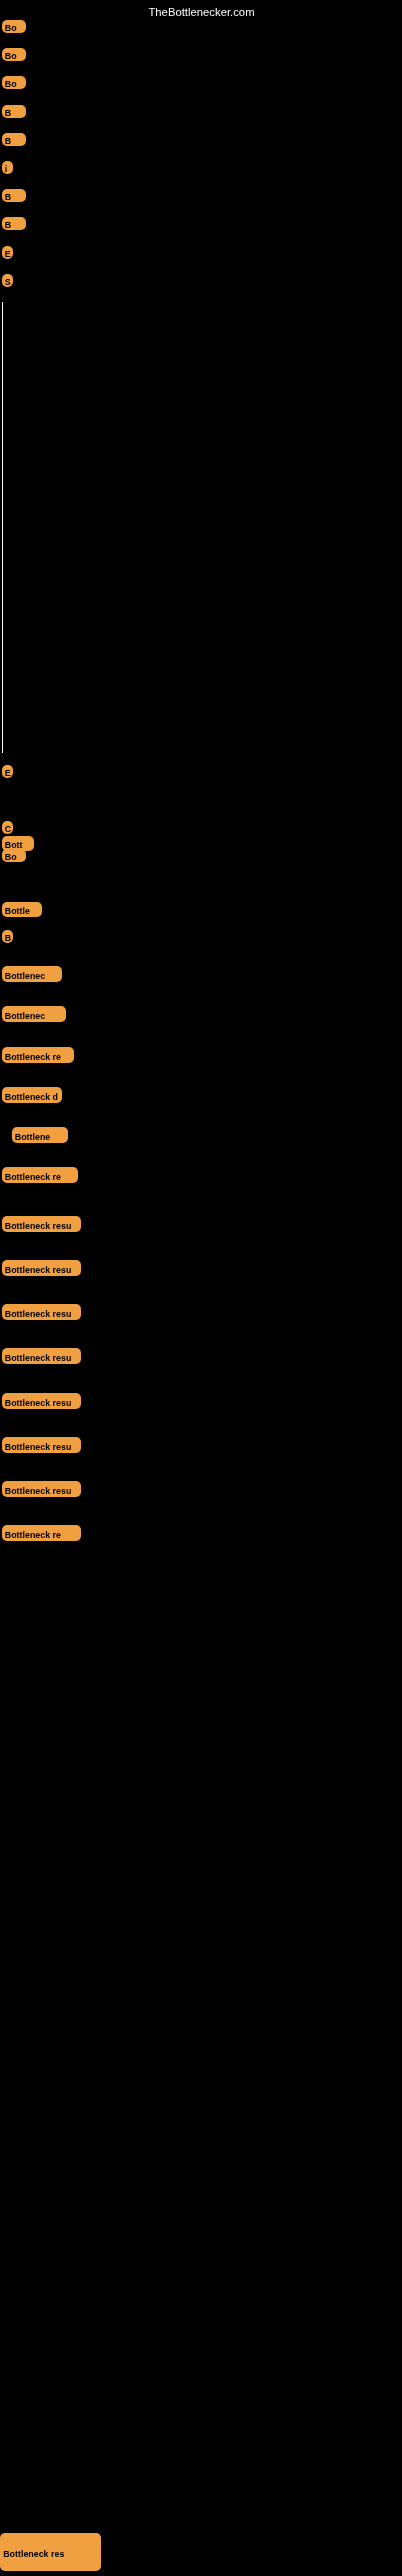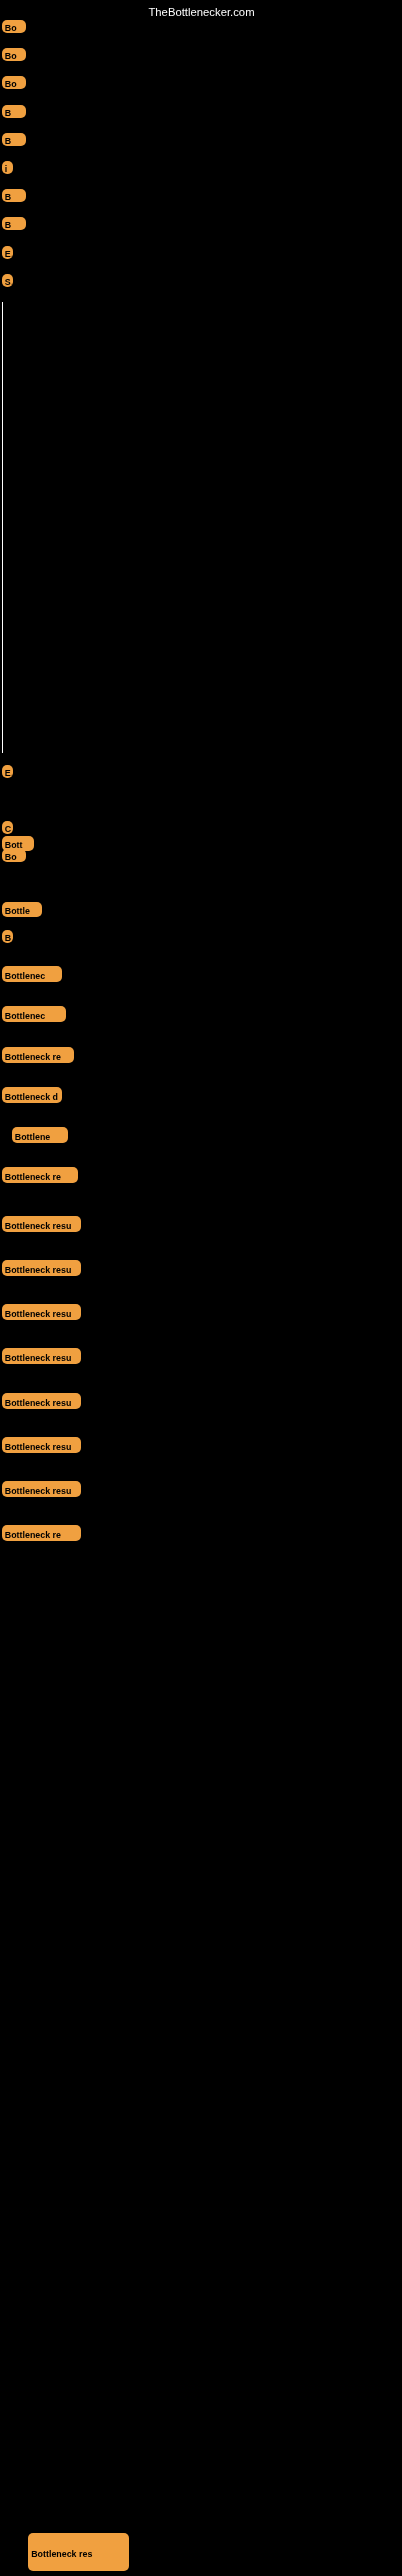--- a/index.html
+++ b/index.html
@@ -72,14 +72,14 @@
 <div class="orange-badge" style="top: 1127px; left: 1.6px; width: 56px; height: 16px; line-height: 16px; margin-left: 10px;">Bottlene</div>
 <div class="orange-badge" style="top: 1167px; left: 1.6px; width: 76px; height: 16px; line-height: 16px;">Bottleneck re</div>
 <div class="orange-badge" style="top: 1216px; left: 1.6px; width: 79px; height: 16px; line-height: 16px;">Bottleneck resu</div>
 <div class="orange-badge" style="top: 1260px; left: 1.6px; width: 79px; height: 16px; line-height: 16px;">Bottleneck resu</div>
 <div class="orange-badge" style="top: 1304px; left: 1.6px; width: 79px; height: 16px; line-height: 16px;">Bottleneck resu</div>
 <div class="orange-badge" style="top: 1348px; left: 1.6px; width: 79px; height: 16px; line-height: 16px;">Bottleneck resu</div>
 <div class="orange-badge" style="top: 1393px; left: 1.6px; width: 79px; height: 16px; line-height: 16px;">Bottleneck resu</div>
 <div class="orange-badge" style="top: 1437px; left: 1.6px; width: 79px; height: 16px; line-height: 16px;">Bottleneck resu</div>
 <div class="orange-badge" style="top: 1481px; left: 1.6px; width: 79px; height: 16px; line-height: 16px;">Bottleneck resu</div>
 <div class="orange-badge" style="top: 1525px; left: 1.6px; width: 79px; height: 16px; line-height: 16px;">Bottleneck re</div>
-<div class="orange-badge" style="top: 2533px; left: 0px; width: 101px; height: 38px; line-height: 38px; margin-left: 28px;">Bottleneck res</div>
+<div class="orange-badge" style="top: 2533px; left: 0px; width: 101px; height: 38px; line-height: 38px;">Bottleneck res</div>
 
 
 </body></html>

